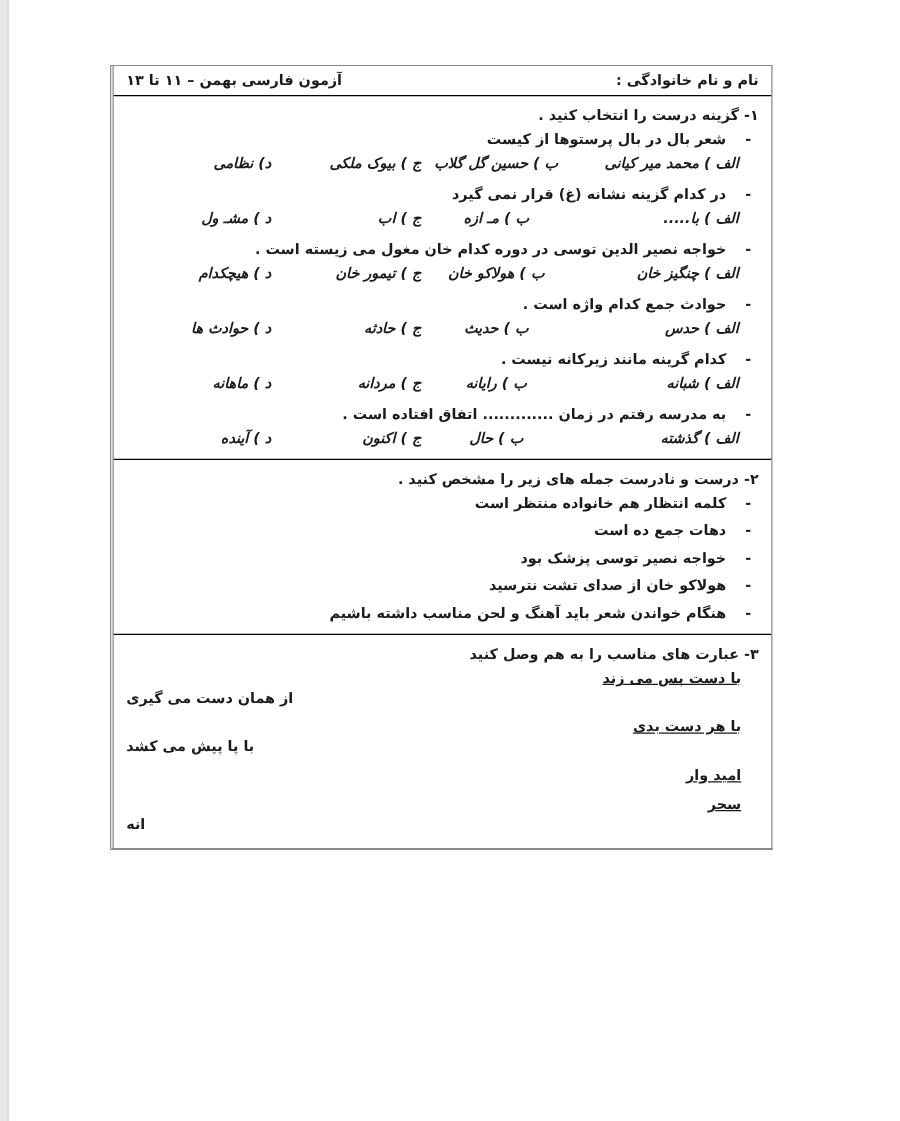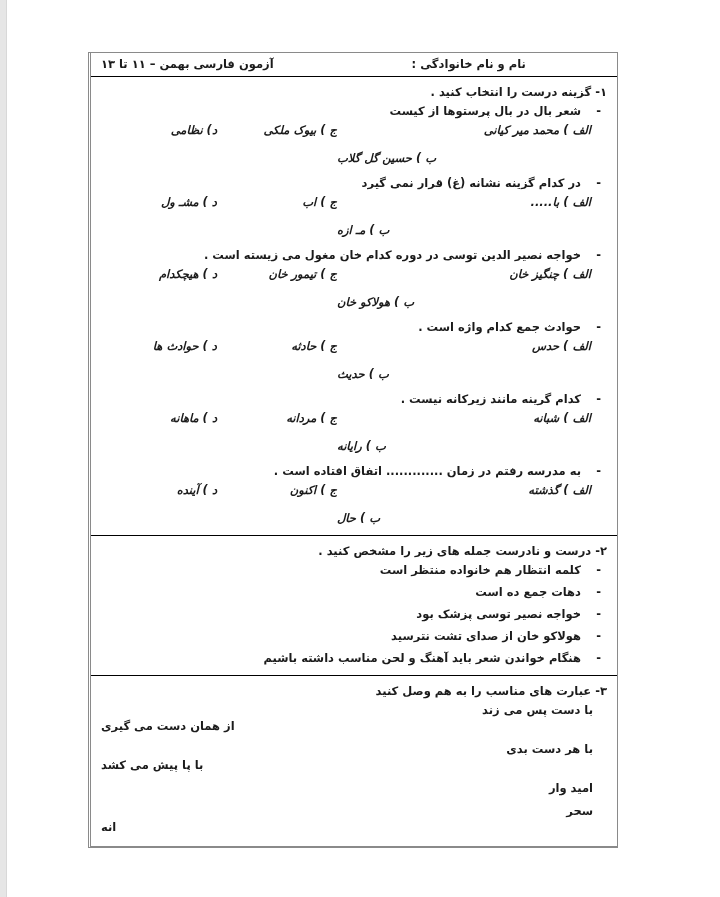--- a/index.html
+++ b/index.html
@@ -37,20 +37,21 @@
     border-bottom: 2px solid #8a8a8a;
     border-left: 3px double #8a8a8a;
     background: #fff;
     color: #1b1b1b;
   }
 
   
   #exam-header {
     display: flex;
     flex-direction: row-reverse;
+    justify-content: space-between;
     align-items: center;
     border-bottom: 1.5px solid #000;
     padding: 4px 10px 5px 10px;
     font-size: 11.5px;
     font-weight: bold;
     letter-spacing: 0;
   }
   #exam-header .hdr-cell { white-space: nowrap; }
   #exam-header .hdr-left { margin-left: 138px; }
 
@@ -93,21 +94,21 @@
   .mcq-options {
     display: flex;
     flex-direction: row;
     font-size: 11.5px;
     font-weight: bold;
     white-space: nowrap;
   }
   .mcq-options .opt { flex: 0 0 auto; font-style: italic; }
   
   .mcq-options .opt-a { width: 150px; text-align: right; padding-right: 16px; box-sizing: border-box; }
-  .mcq-options .opt-b { width: 120px; text-align: left; box-sizing: border-box; margin-top: 28px; }
+  .mcq-options .opt-b { width: 120px; text-align: center; box-sizing: border-box; }
   .mcq-options .opt-c { width: 120px; text-align: right; box-sizing: border-box; }
   .mcq-options .opt-d { width: 118px; text-align: right; box-sizing: border-box; }
 
   
   .tf-item {
     font-size: 11.5px;
     font-weight: bold;
     text-align: right;
     margin-bottom: 8px;
     padding-right: 26px;
@@ -129,20 +130,21 @@
     font-weight: bold;
     margin-bottom: 9px;
     white-space: nowrap;
   }
   .match-row:last-child { margin-bottom: 4px; }
   .match-col-right {
     width: 250px;
     text-align: right;
     padding-right: 14px;
     box-sizing: border-box;
+    text-decoration: underline;
   }
   .match-col-left {
     width: 258px;
     text-align: left;
     padding-right: 0;
     box-sizing: border-box;
     margin-top: 16px;
   }
 </style>
 </head>

